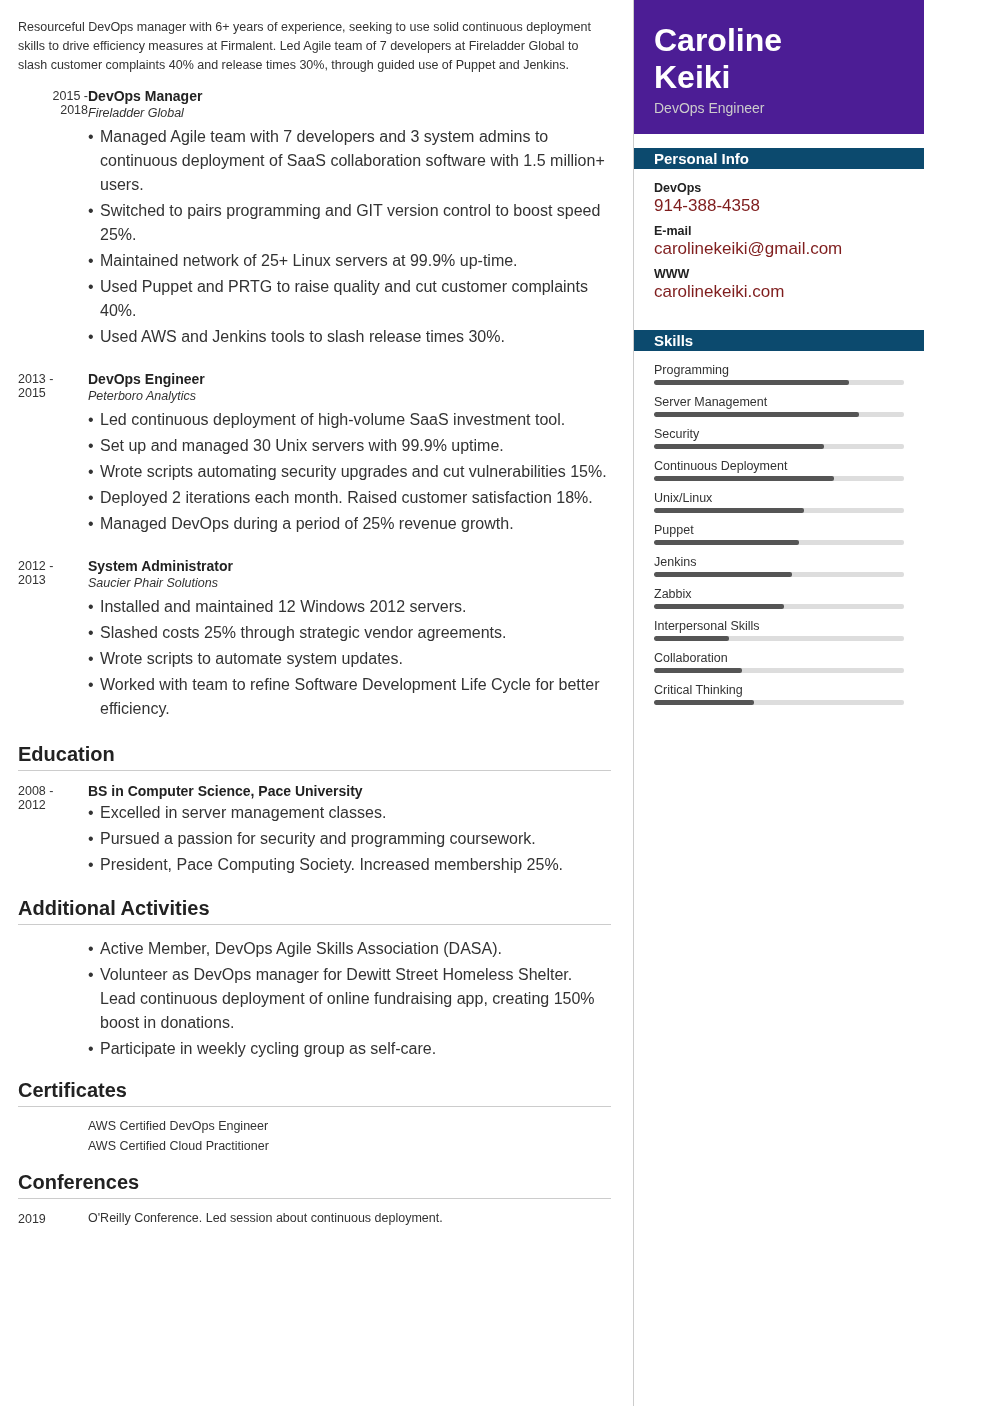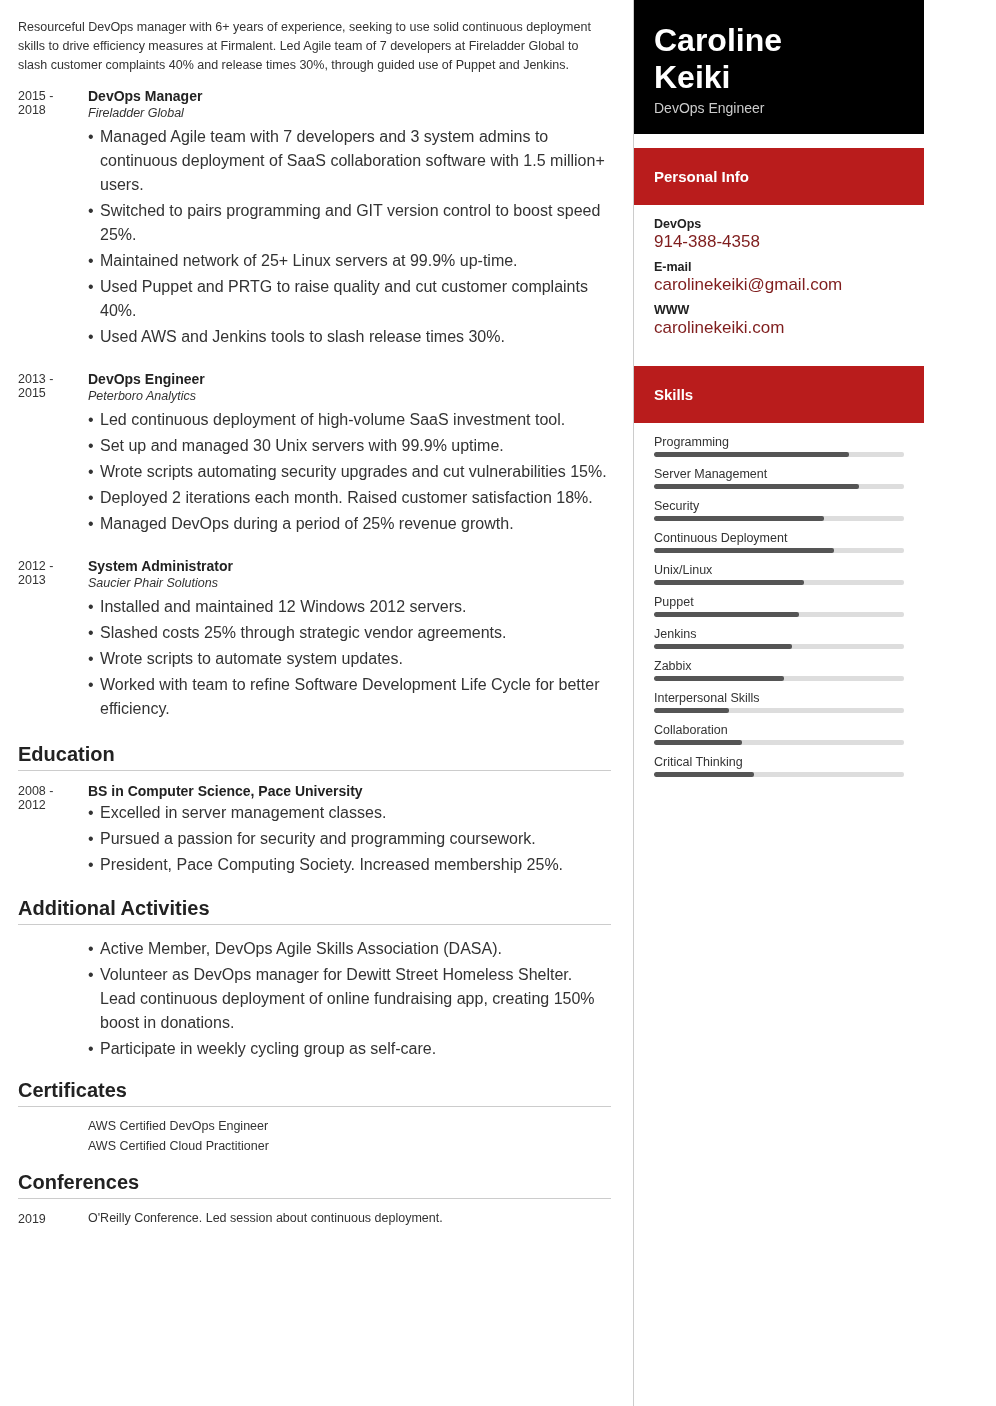--- a/index.html
+++ b/index.html
@@ -80,44 +80,44 @@
       position: absolute;
       left: 0;
     }
     
     .sidebar {
       width: 290px;
       background: #fff;
       padding: 0;
     }
     .sidebar-header {
-      background: #000000;
+      background: #4c1d95;
       color: #fff;
       padding: 22px 20px 18px 20px;
     }
     .name-large {
       font-size: 32px;
       font-weight: bold;
       line-height: 1.15;
       margin-bottom: 4px;
     }
     .job-subtitle {
       font-size: 14px;
       color: #ccc;
       font-weight: normal;
     }
     .sidebar-section {
       padding: 14px 20px 10px 20px;
     }
     .sidebar-section-title {
       font-size: 15px;
       font-weight: bold;
-      background: #b91c1c;
+      background: #0c4a6e;
       color: #fff;
-      padding: 20px 20px;
+      padding: 2px 20px;
       margin: 0 -20px 12px -20px;
     }
     .info-label {
       font-weight: bold;
       font-size: 12.5px;
       color: #222;
       margin-top: 8px;
       margin-bottom: 1px;
     }
     .info-value {
@@ -166,21 +166,21 @@
 <body>
 
 <div class="resume-container">
 
   <div class="main-content">
     <p class="summary-text">Resourceful DevOps manager with 6+ years of experience, seeking to use solid continuous deployment skills to drive efficiency measures at Firmalent. Led Agile team of 7 developers at Fireladder Global to slash customer complaints 40% and release times 30%, through guided use of Puppet and Jenkins.</p>
 
     <div class="section">
       <div id="experience-items">
           <div class="experience-item">
-            <div class="date-col" style="white-space: pre;">2015 -
+            <div class="date-col" style="white-space: pre; text-align: right;">2015 -
 2018</div>
             <div class="job-details">
               <div class="job-title">DevOps Manager</div>
               <div class="company-name">Fireladder Global</div>
               <ul class="bullet-list">
                 <li>Managed Agile team with 7 developers and 3 system admins to continuous deployment of SaaS collaboration software with 1.5 million+ users.</li>
                 <li>Switched to pairs programming and GIT version control to boost speed 25%.</li>
                 <li>Maintained network of 25+ Linux servers at 99.9% up-time.</li>
                 <li>Used Puppet and PRTG to raise quality and cut customer complaints 40%.</li>
                 <li>Used AWS and Jenkins tools to slash release times 30%.</li>

